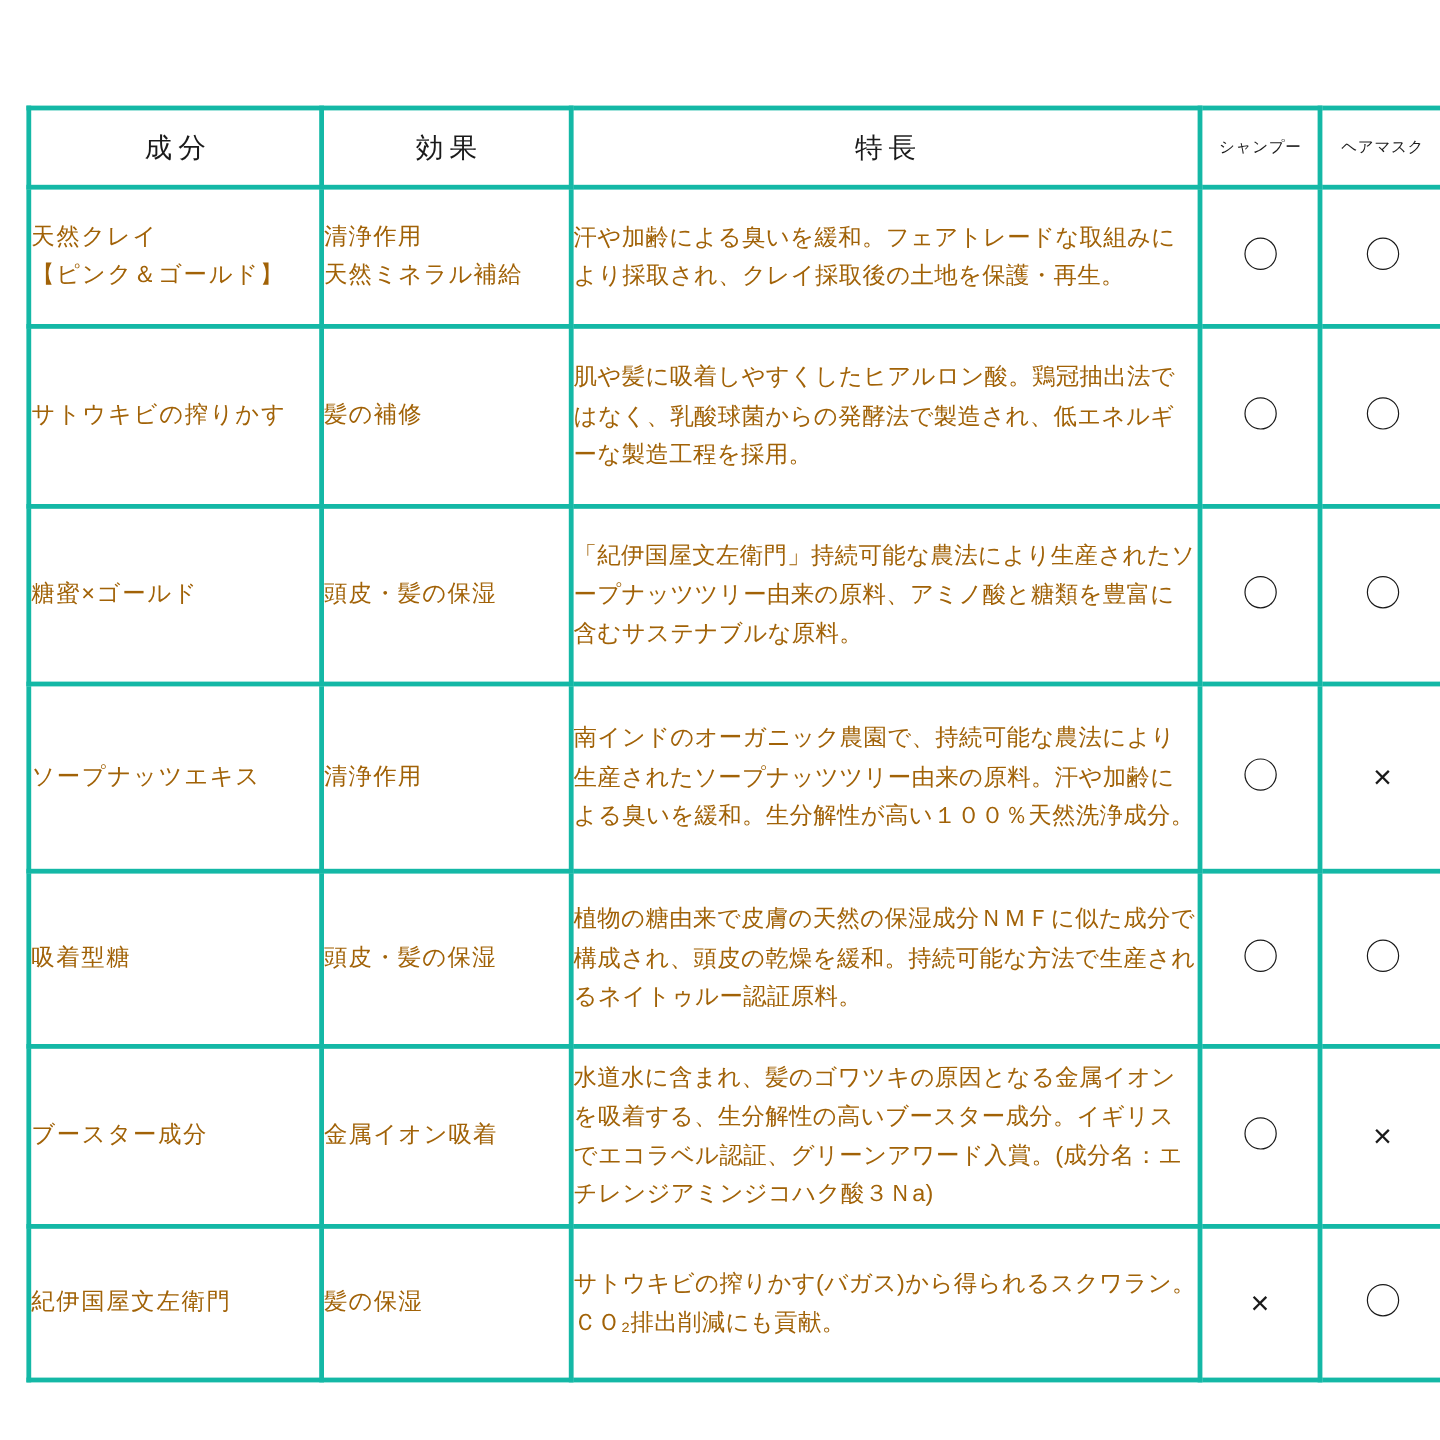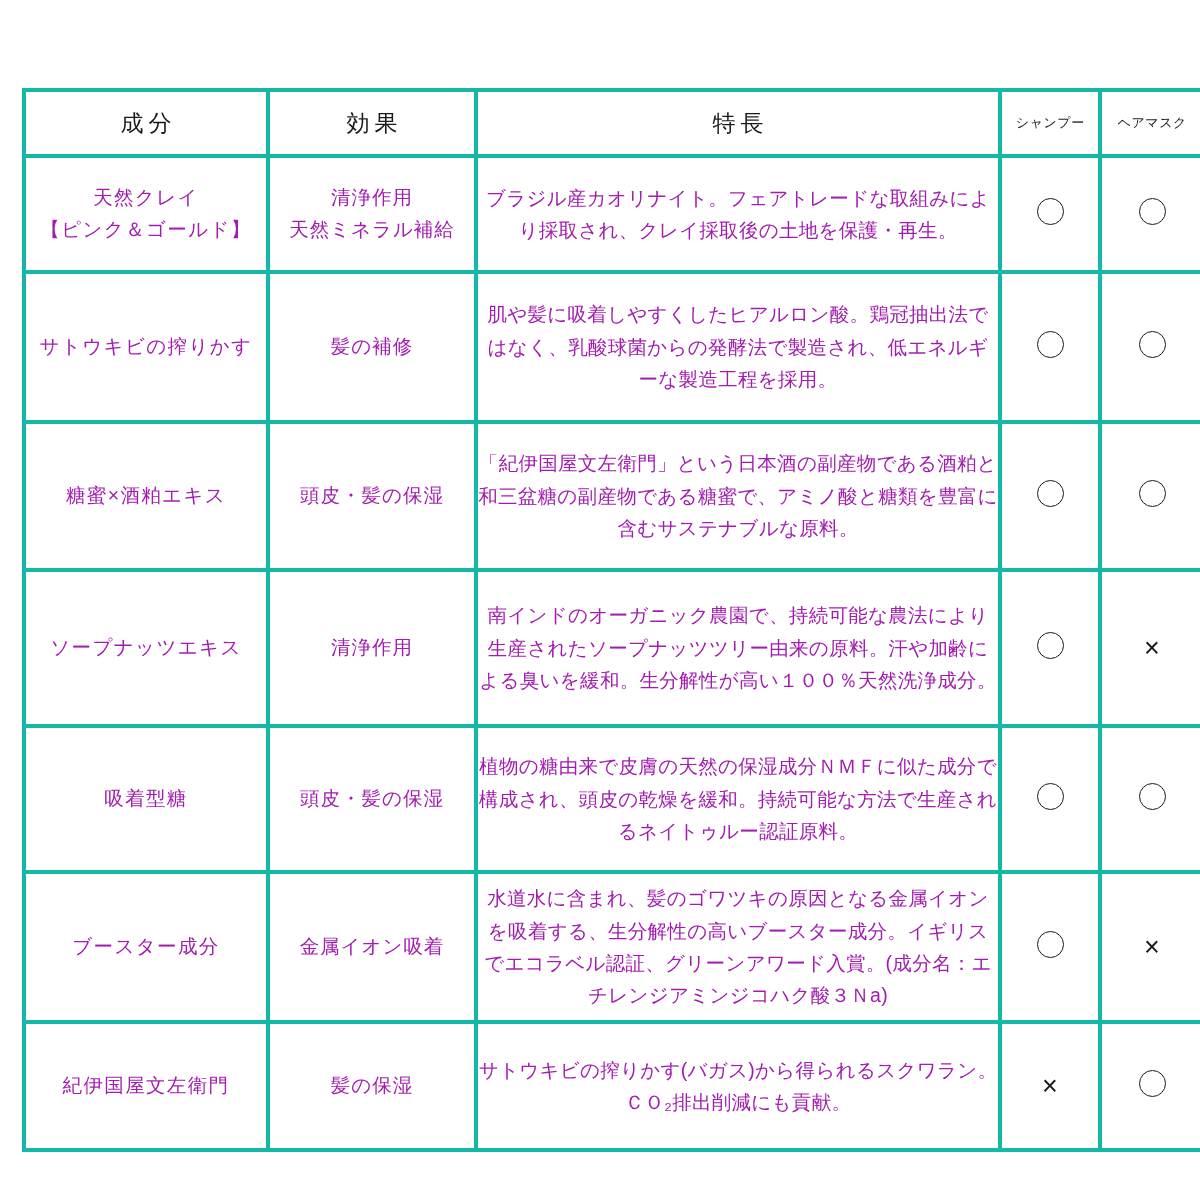--- a/index.html
+++ b/index.html
@@ -50,22 +50,21 @@
     color: #1a1a1a;
   }
   thead th.small {
     font-size: 13px;
     letter-spacing: 0.04em;
     text-indent: 0.04em;
   }
   tbody td {
     font-size: 19.5px;
     line-height: 1.62;
-    color: #a21caf;
-    text-align: center;
+    color: #a16207;
   }
   td.name {
     padding: 14px 0 14px 26px;
     letter-spacing: 0.07em;
   }
   td.effect {
     padding: 14px 0 14px 18px;
     letter-spacing: 0.05em;
   }
   td.feature {
@@ -122,35 +121,35 @@
         <th class="small">シャンプー</th>
         <th class="small">ヘアマスク</th>
       </tr>
     </thead>
     <tbody>
       <tr class="r0">
         <td class="name multiline" style="white-space: pre-line;">天然クレイ
 【ピンク＆ゴールド】</td>
         <td class="effect multiline" style="white-space: pre-line;">清浄作用
 天然ミネラル補給</td>
-        <td class="feature">ブラジル産カオリナイト。フェアトレードな取組みにより採取され、クレイ採取後の土地を保護・再生。</td>
+        <td class="feature">汗や加齢による臭いを緩和。フェアトレードな取組みにより採取され、クレイ採取後の土地を保護・再生。</td>
         <td class="mark"><span class="circle"></span></td>
         <td class="mark"><span class="circle"></span></td>
       </tr>
       <tr class="r1">
         <td class="name">サトウキビの搾りかす</td>
         <td class="effect">髪の補修</td>
         <td class="feature">肌や髪に吸着しやすくしたヒアルロン酸。鶏冠抽出法ではなく、乳酸球菌からの発酵法で製造され、低エネルギーな製造工程を採用。</td>
         <td class="mark"><span class="circle"></span></td>
         <td class="mark"><span class="circle"></span></td>
       </tr>
       <tr class="r2">
-        <td class="name">糖蜜×酒粕エキス</td>
+        <td class="name">糖蜜×ゴールド</td>
         <td class="effect">頭皮・髪の保湿</td>
-        <td class="feature">「紀伊国屋文左衛門」という日本酒の副産物である酒粕と和三盆糖の副産物である糖蜜で、アミノ酸と糖類を豊富に含むサステナブルな原料。</td>
+        <td class="feature">「紀伊国屋文左衛門」持続可能な農法により生産されたソープナッツツリー由来の原料、アミノ酸と糖類を豊富に含むサステナブルな原料。</td>
         <td class="mark"><span class="circle"></span></td>
         <td class="mark"><span class="circle"></span></td>
       </tr>
       <tr class="r3">
         <td class="name">ソープナッツエキス</td>
         <td class="effect">清浄作用</td>
         <td class="feature">南インドのオーガニック農園で、持続可能な農法により生産されたソープナッツツリー由来の原料。汗や加齢による臭いを緩和。生分解性が高い１００％天然洗浄成分。</td>
         <td class="mark"><span class="circle"></span></td>
         <td class="mark"><span class="cross">×</span></td>
       </tr>

